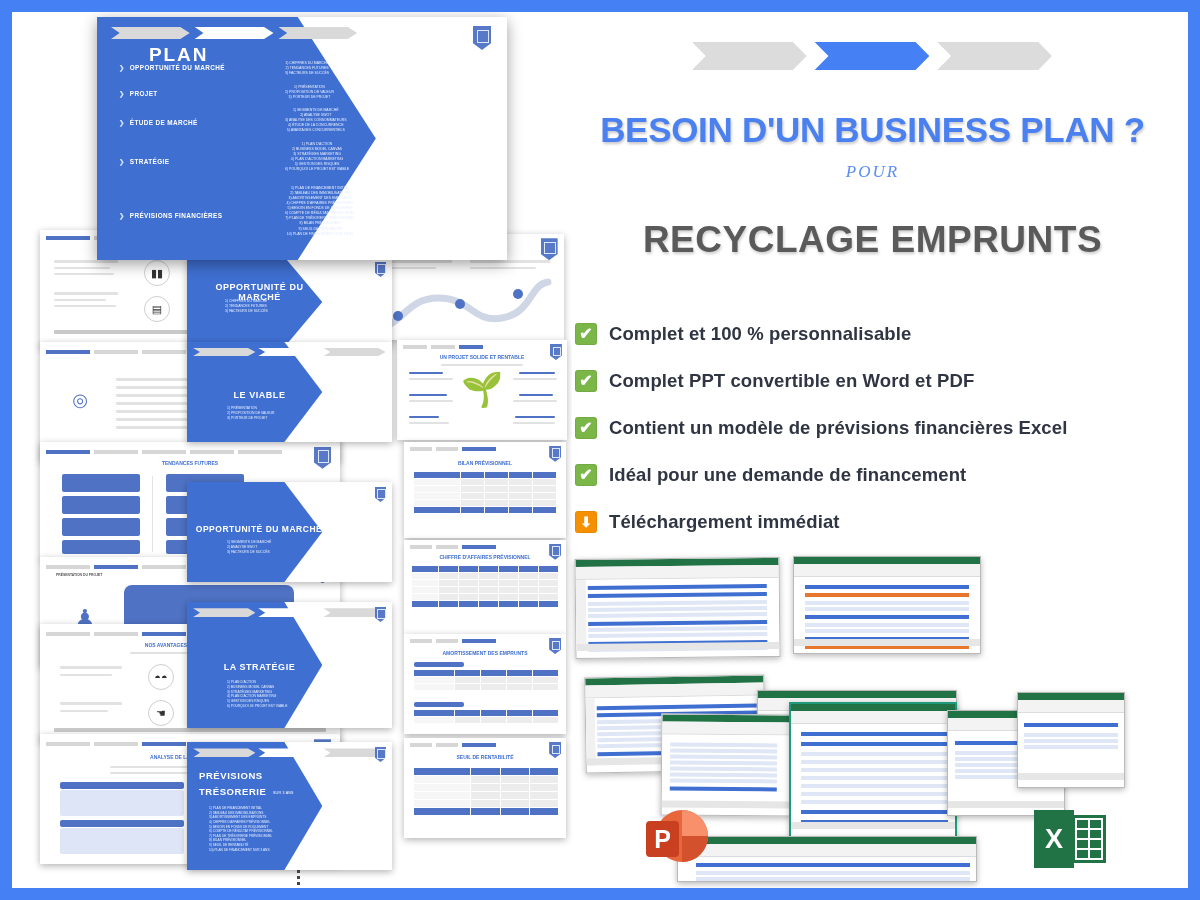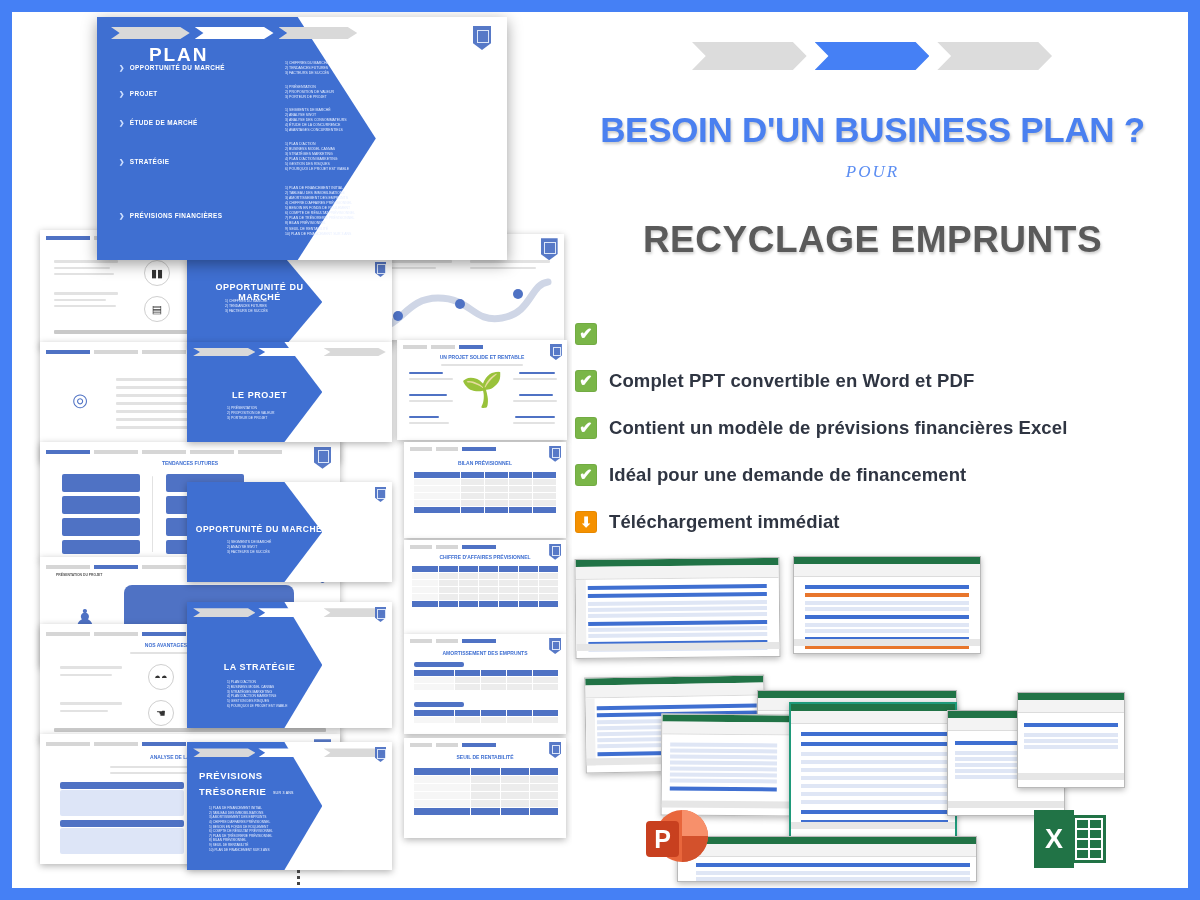--- a/index.html
+++ b/index.html
@@ -593,21 +593,21 @@
     <div class="slide" style="left:175px; top:330px; width:205px; height:100px;">
       <div class="arrow-wrap">
         <div class="arrow-gray"></div>
         <div class="arrow-blue"></div>
       </div>
       <div class="topbar" style="top:6%; height:8%;">
         <span class="chev-tab"></span>
             <span class="chev-tab on"></span>
             <span class="chev-tab"></span>
       </div>
-      <div class="sec-title" style="left:10px; top:48px; width:125px; font-size:9px; text-align:center;">LE PROJET</div>
+      <div class="sec-title" style="left:10px; top:48px; width:125px; font-size:9px; text-align:center;">LE VIABLE</div>
       <div class="sec-sub" style="left:40px; top:64px; font-size:3.4px;">
         <span class="tiny-line">1) PRÉSENTATION</span>
         <span class="tiny-line">2) PROPOSITION DE VALEUR</span>
         <span class="tiny-line">3) PORTEUR DE PROJET</span>
       </div>
     </div>
 
     <div class="slide" style="left:175px; top:470px; width:205px; height:100px;">
       <div class="arrow-wrap">
         <div class="arrow-gray"></div>
@@ -668,21 +668,21 @@
         <span class="tiny-line">8) BILAN PRÉVISIONNEL</span>
         <span class="tiny-line">9) SEUIL DE RENTABILITÉ</span>
         <span class="tiny-line">10) PLAN DE FINANCEMENT SUR 3 ANS</span>
       </div>
       <div class="badge" style="right:6px; top:5px; width:11px; height:15px;"></div>
     </div>
 
     <div style="position:absolute; left:285px; top:858px; width:3px; height:26px;
                 background: repeating-linear-gradient(#444 0 3px, transparent 3px 6px);"></div>
 
-    <div class="slide" style="left:85px; top:5px; width:410px; height:243px; box-shadow:0 4px 14px rgba(0,0,0,.38);">
+    <div class="slide" style="left:85px; top:5px; width:410px; height:243px; box-shadow:0 4px 14px rgba(0,0,0,.38);text-align:center;">
       <div class="arrow-wrap">
         <div class="arrow-gray" style="left:40%; width:60%;"></div>
         <div class="arrow-blue" style="width:68%;"></div>
       </div>
       <div class="topbar" style="top:10px; left:14px; width:330px; height:12px; gap:5px;">
         <span class="chev-tab"></span>
         <span class="chev-tab on"></span>
         <span class="chev-tab"></span>
         <span class="chev-tab on"></span>
       </div>
@@ -758,20 +758,21 @@
       <span class="seg"></span>
     </div>
 
     <div class="headline">BESOIN D'UN BUSINESS PLAN ?</div>
     <div class="pour">POUR</div>
     <div class="subject">RECYCLAGE EMPRUNTS</div>
 
     <div class="features">
       <div class="feat">
         <span class="tick">✔</span>
+        <span class="feat-txt">Complet et 100 % personnalisable</span>
       </div>
       <div class="feat">
         <span class="tick">✔</span>
         <span class="feat-txt">Complet PPT convertible en Word et PDF</span>
       </div>
       <div class="feat">
         <span class="tick">✔</span>
         <span class="feat-txt">Contient un modèle de prévisions financières Excel</span>
       </div>
       <div class="feat">

